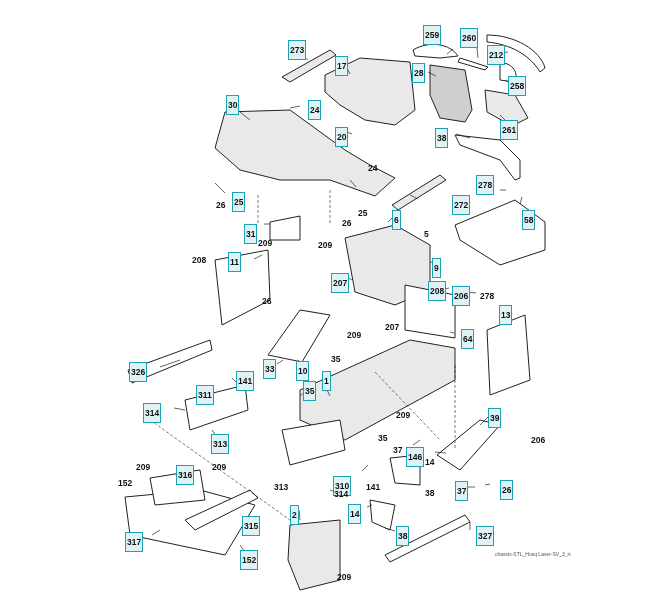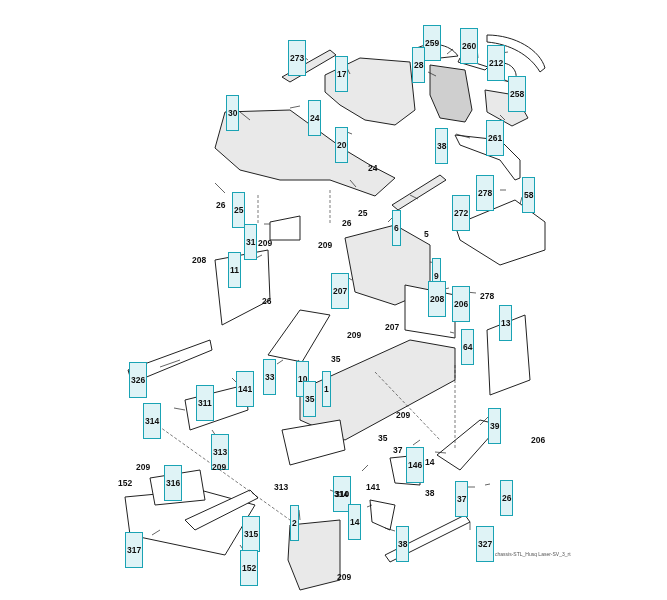--- a/index.html
+++ b/index.html
@@ -6,21 +6,21 @@
   body { width: 667px; height: 600px; position: relative; overflow: hidden;
          font-family: "Liberation Sans", sans-serif; }
   #diagram { position: absolute; left: 0; top: 0; width: 667px; height: 600px; }
   .part { fill: #ffffff; stroke: #222; stroke-width: 1; }
   .partg { fill: #e9e9e9; stroke: #222; stroke-width: 1; }
   .partd { fill: #cfcfcf; stroke: #222; stroke-width: 1; }
   .leader { stroke: #222; stroke-width: 0.7; fill: none; }
   .dash { stroke: #222; stroke-width: 0.6; fill: none; stroke-dasharray: 3 2; }
   .lbl { position: absolute; font-size: 8.5px; font-weight: bold; color: #111;
          line-height: 10px; white-space: nowrap; }
-  .boxed { border: 1.3px solid #1aa3b4; background: #dff3f6; padding: 12px 1px; }
+  .boxed { border: 1.3px solid #1aa3b4; background: #dff3f6; padding: 4px 1px; }
   .plain { background: transparent; }
   .caption { position: absolute; left: 495px; top: 551px; font-size: 5px; color: #555; }
 </style>
 </head>
 <body>
 
 <svg id="diagram" viewBox="0 0 667 600">
 
   <path class="partg" d="M282,77 L330,50 L336,55 L290,82 Z"></path>
   <path class="partg" d="M325,75 L360,58 L410,62 L415,110 L395,125 L365,120 L340,105 L325,92 Z"></path>
@@ -58,35 +58,35 @@
   <path class="dash" d="M258,195 L258,225 M330,190 L330,225 M375,372 L440,440 M455,365 L455,450 M150,420 L290,520"></path>
 
   <path class="leader" d="M299,53 L308,60 M346,66 L350,74 M240,112 L250,120 M300,106 L290,108 M352,134 L342,130 M453,49 L447,54 M476,37 L478,58 M501,53 L508,52 M428,72 L436,76 M510,83 L505,80 M505,120 L500,115 M456,134 L470,138 M225,193 L215,183 M356,187 L350,180 M418,199 L410,195 M506,190 L500,190 M522,197 L520,204 M264,224 L270,224 M394,216 L388,222 M436,263 L430,262 M254,259 L262,255 M345,276 L352,280 M449,288 L440,290 M476,293 L466,292 M508,313 L512,318 M454,333 L450,332 M160,367 L180,360 M277,364 L283,360 M305,366 L298,360 M232,378 L238,384 M326,388 L330,396 M308,389 L300,396 M200,391 L205,400 M174,408 L185,410 M218,439 L212,430 M489,416 L480,425 M413,445 L420,440 M446,453 L435,452 M340,494 L330,490 M362,471 L368,465 M475,487 L468,487 M485,485 L490,484 M367,507 L372,505 M395,531 L385,528 M470,530 L470,522 M152,535 L160,530 M247,555 L240,545 M299,510 L300,520"></path>
 </svg>
 
 <span class="lbl boxed" style="left:288px;top:40px">273</span>
 <span class="lbl boxed" style="left:423px;top:25px">259</span>
 <span class="lbl boxed" style="left:460px;top:28px">260</span>
 <span class="lbl boxed" style="left:487px;top:45px">212</span>
 <span class="lbl boxed" style="left:335px;top:56px">17</span>
-<span class="lbl boxed" style="left:412px;top:47px">28</span>
+<span class="lbl boxed" style="left:412px;top:63px">28</span>
 <span class="lbl boxed" style="left:508px;top:76px">258</span>
 <span class="lbl boxed" style="left:226px;top:95px">30</span>
 <span class="lbl boxed" style="left:308px;top:100px">24</span>
 <span class="lbl boxed" style="left:335px;top:127px">20</span>
-<span class="lbl boxed" style="left:486px;top:120px">261</span>
+<span class="lbl boxed" style="left:500px;top:120px">261</span>
 <span class="lbl boxed" style="left:435px;top:128px">38</span>
 <span class="lbl plain" style="left:368px;top:163px">24</span>
 <span class="lbl plain" style="left:216px;top:200px">26</span>
 <span class="lbl boxed" style="left:232px;top:192px">25</span>
 <span class="lbl plain" style="left:342px;top:218px">26</span>
 <span class="lbl plain" style="left:358px;top:208px">25</span>
 <span class="lbl boxed" style="left:452px;top:195px">272</span>
 <span class="lbl boxed" style="left:476px;top:175px">278</span>
-<span class="lbl boxed" style="left:522px;top:177px">58</span>
+<span class="lbl boxed" style="left:522px;top:210px">58</span>
 <span class="lbl boxed" style="left:244px;top:224px">31</span>
 <span class="lbl boxed" style="left:392px;top:210px">6</span>
 <span class="lbl plain" style="left:424px;top:229px">5</span>
 <span class="lbl plain" style="left:258px;top:238px">209</span>
 <span class="lbl plain" style="left:318px;top:240px">209</span>
 <span class="lbl boxed" style="left:432px;top:258px">9</span>
 <span class="lbl plain" style="left:192px;top:255px">208</span>
 <span class="lbl boxed" style="left:228px;top:252px">11</span>
 <span class="lbl boxed" style="left:331px;top:273px">207</span>
 <span class="lbl boxed" style="left:428px;top:281px">208</span>
@@ -108,21 +108,21 @@
 <span class="lbl boxed" style="left:143px;top:403px">314</span>
 <span class="lbl boxed" style="left:211px;top:434px">313</span>
 <span class="lbl plain" style="left:396px;top:410px">209</span>
 <span class="lbl boxed" style="left:488px;top:408px">39</span>
 <span class="lbl plain" style="left:378px;top:433px">35</span>
 <span class="lbl plain" style="left:393px;top:445px">37</span>
 <span class="lbl boxed" style="left:406px;top:447px">146</span>
 <span class="lbl plain" style="left:531px;top:435px">206</span>
 <span class="lbl plain" style="left:425px;top:457px">14</span>
 <span class="lbl plain" style="left:136px;top:462px">209</span>
-<span class="lbl boxed" style="left:164px;top:465px">316</span>
+<span class="lbl boxed" style="left:176px;top:465px">316</span>
 <span class="lbl plain" style="left:212px;top:462px">209</span>
 <span class="lbl plain" style="left:274px;top:482px">313</span>
 <span class="lbl boxed" style="left:333px;top:476px">310</span>
 <span class="lbl plain" style="left:366px;top:482px">141</span>
 <span class="lbl plain" style="left:425px;top:488px">38</span>
 <span class="lbl boxed" style="left:455px;top:481px">37</span>
 <span class="lbl boxed" style="left:500px;top:480px">26</span>
 <span class="lbl plain" style="left:118px;top:478px">152</span>
 <span class="lbl plain" style="left:334px;top:489px">314</span>
 <span class="lbl boxed" style="left:348px;top:504px">14</span>

